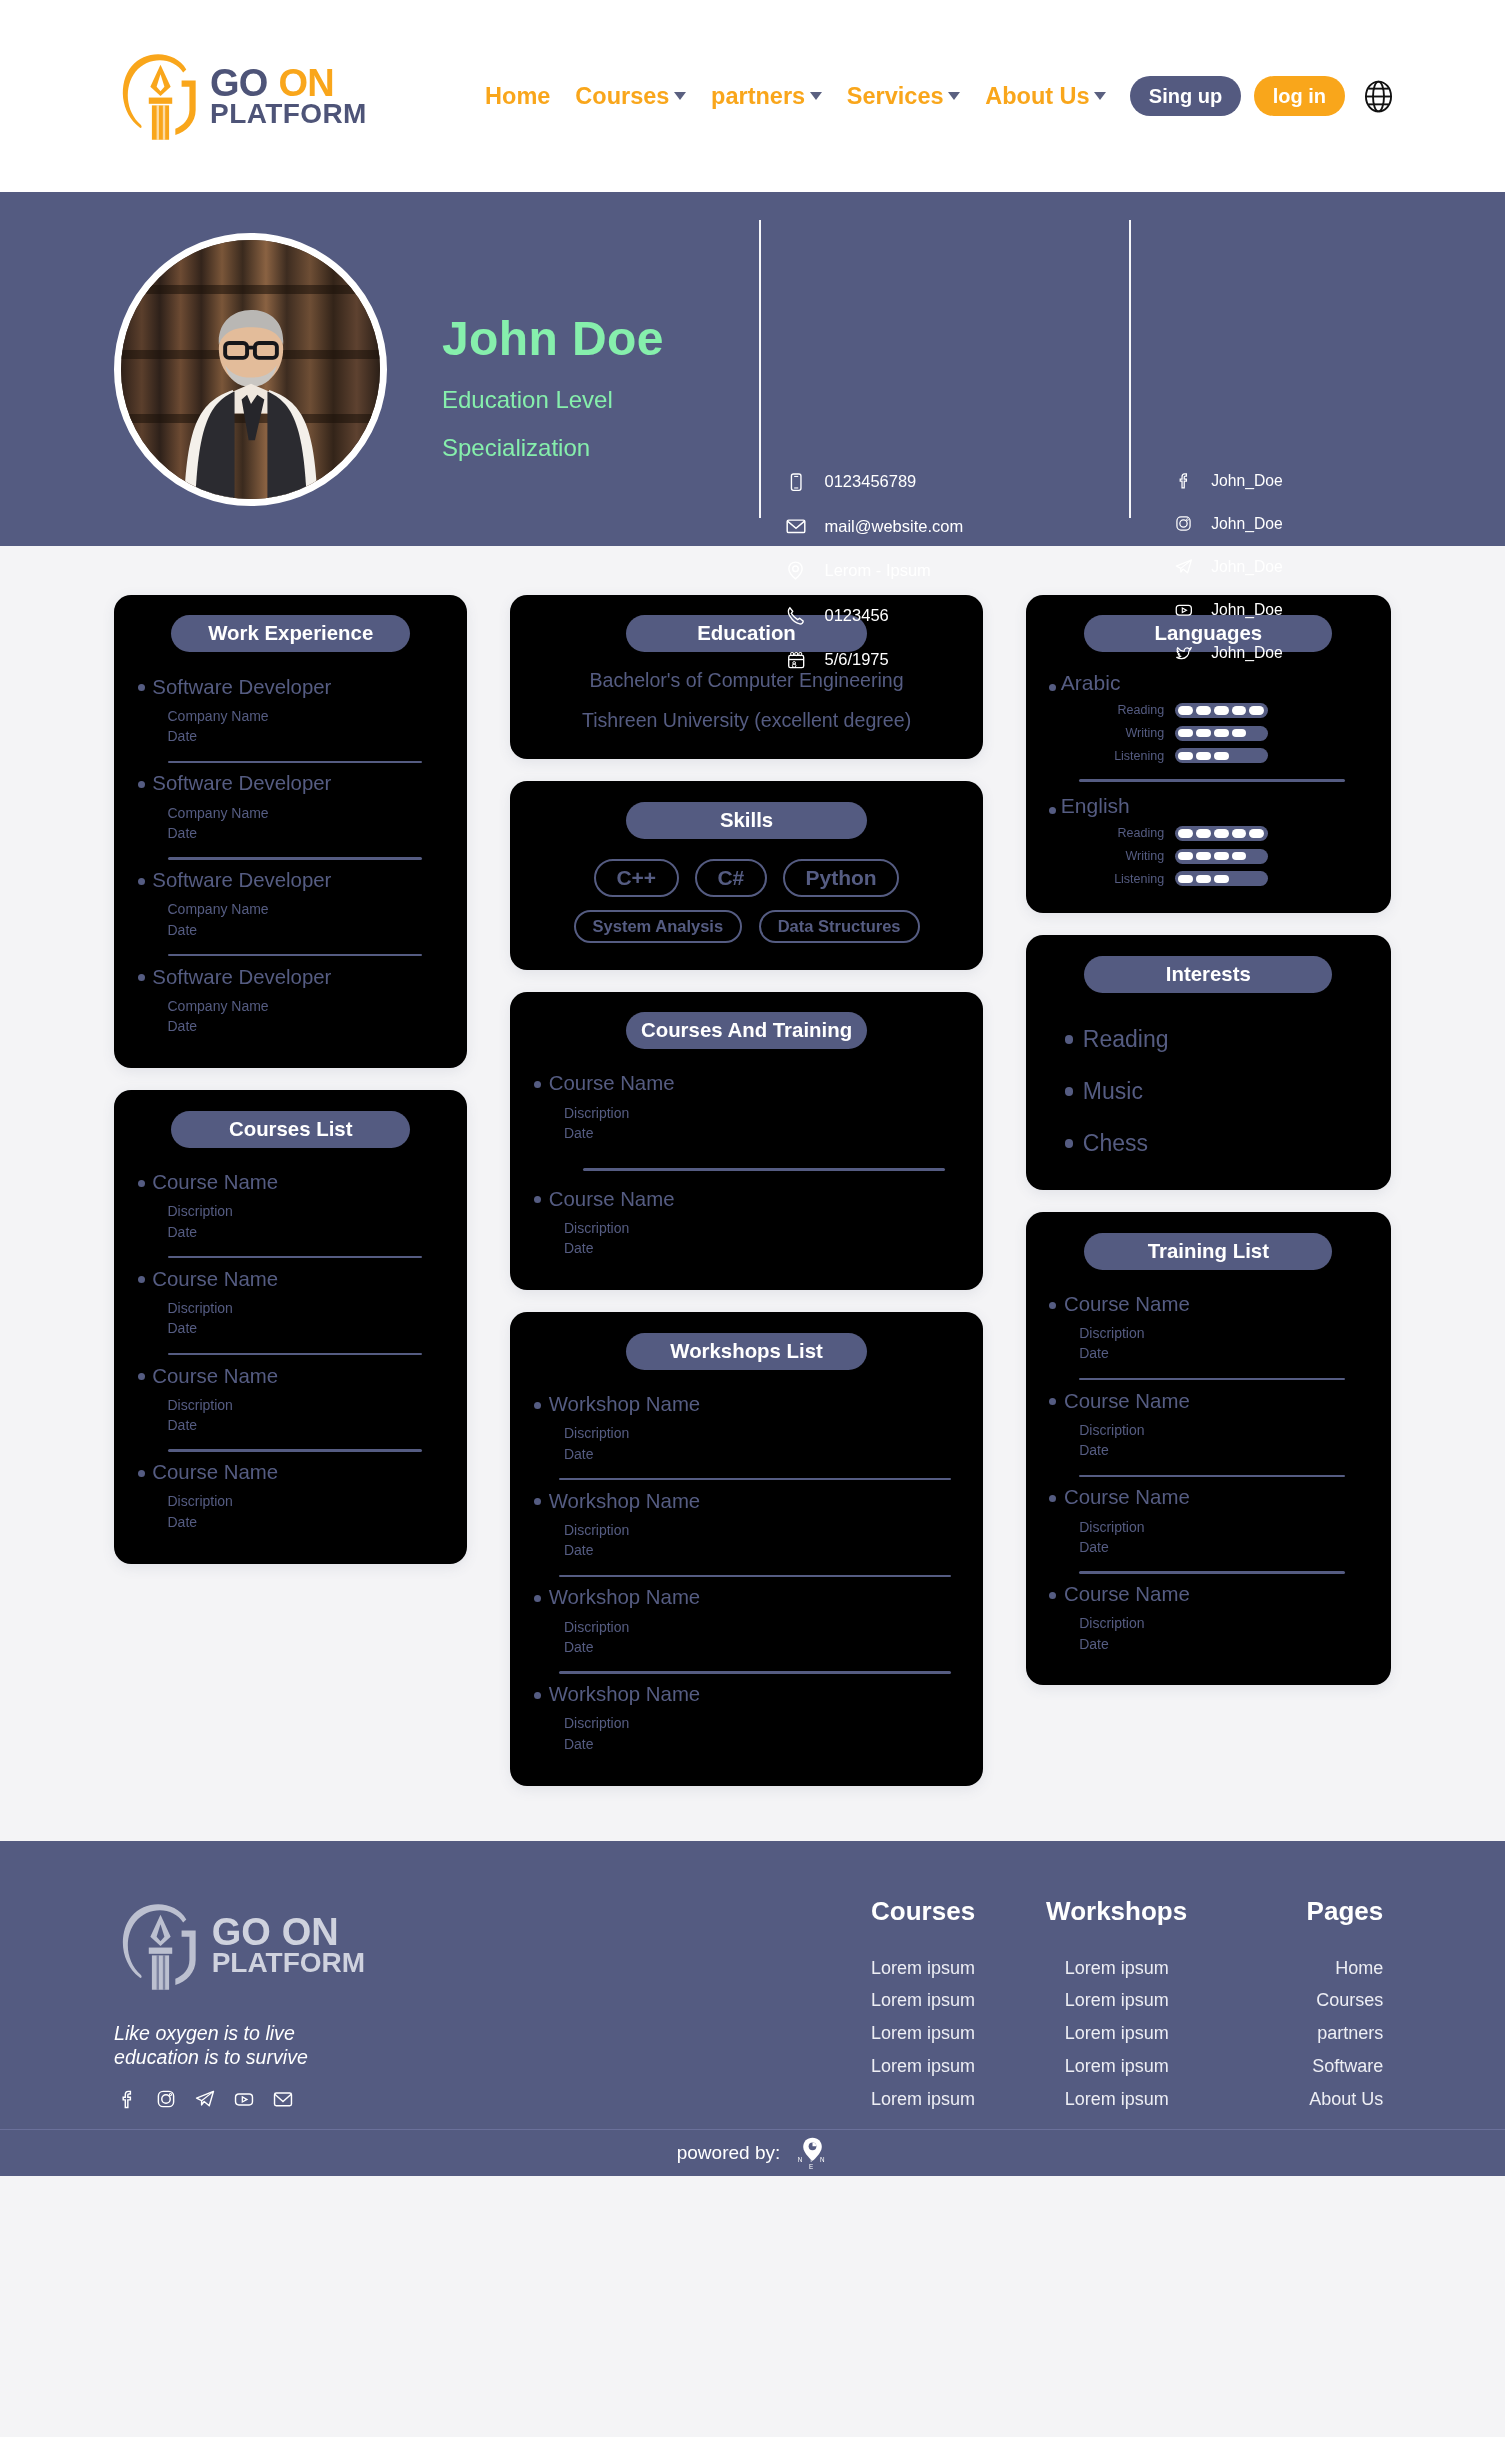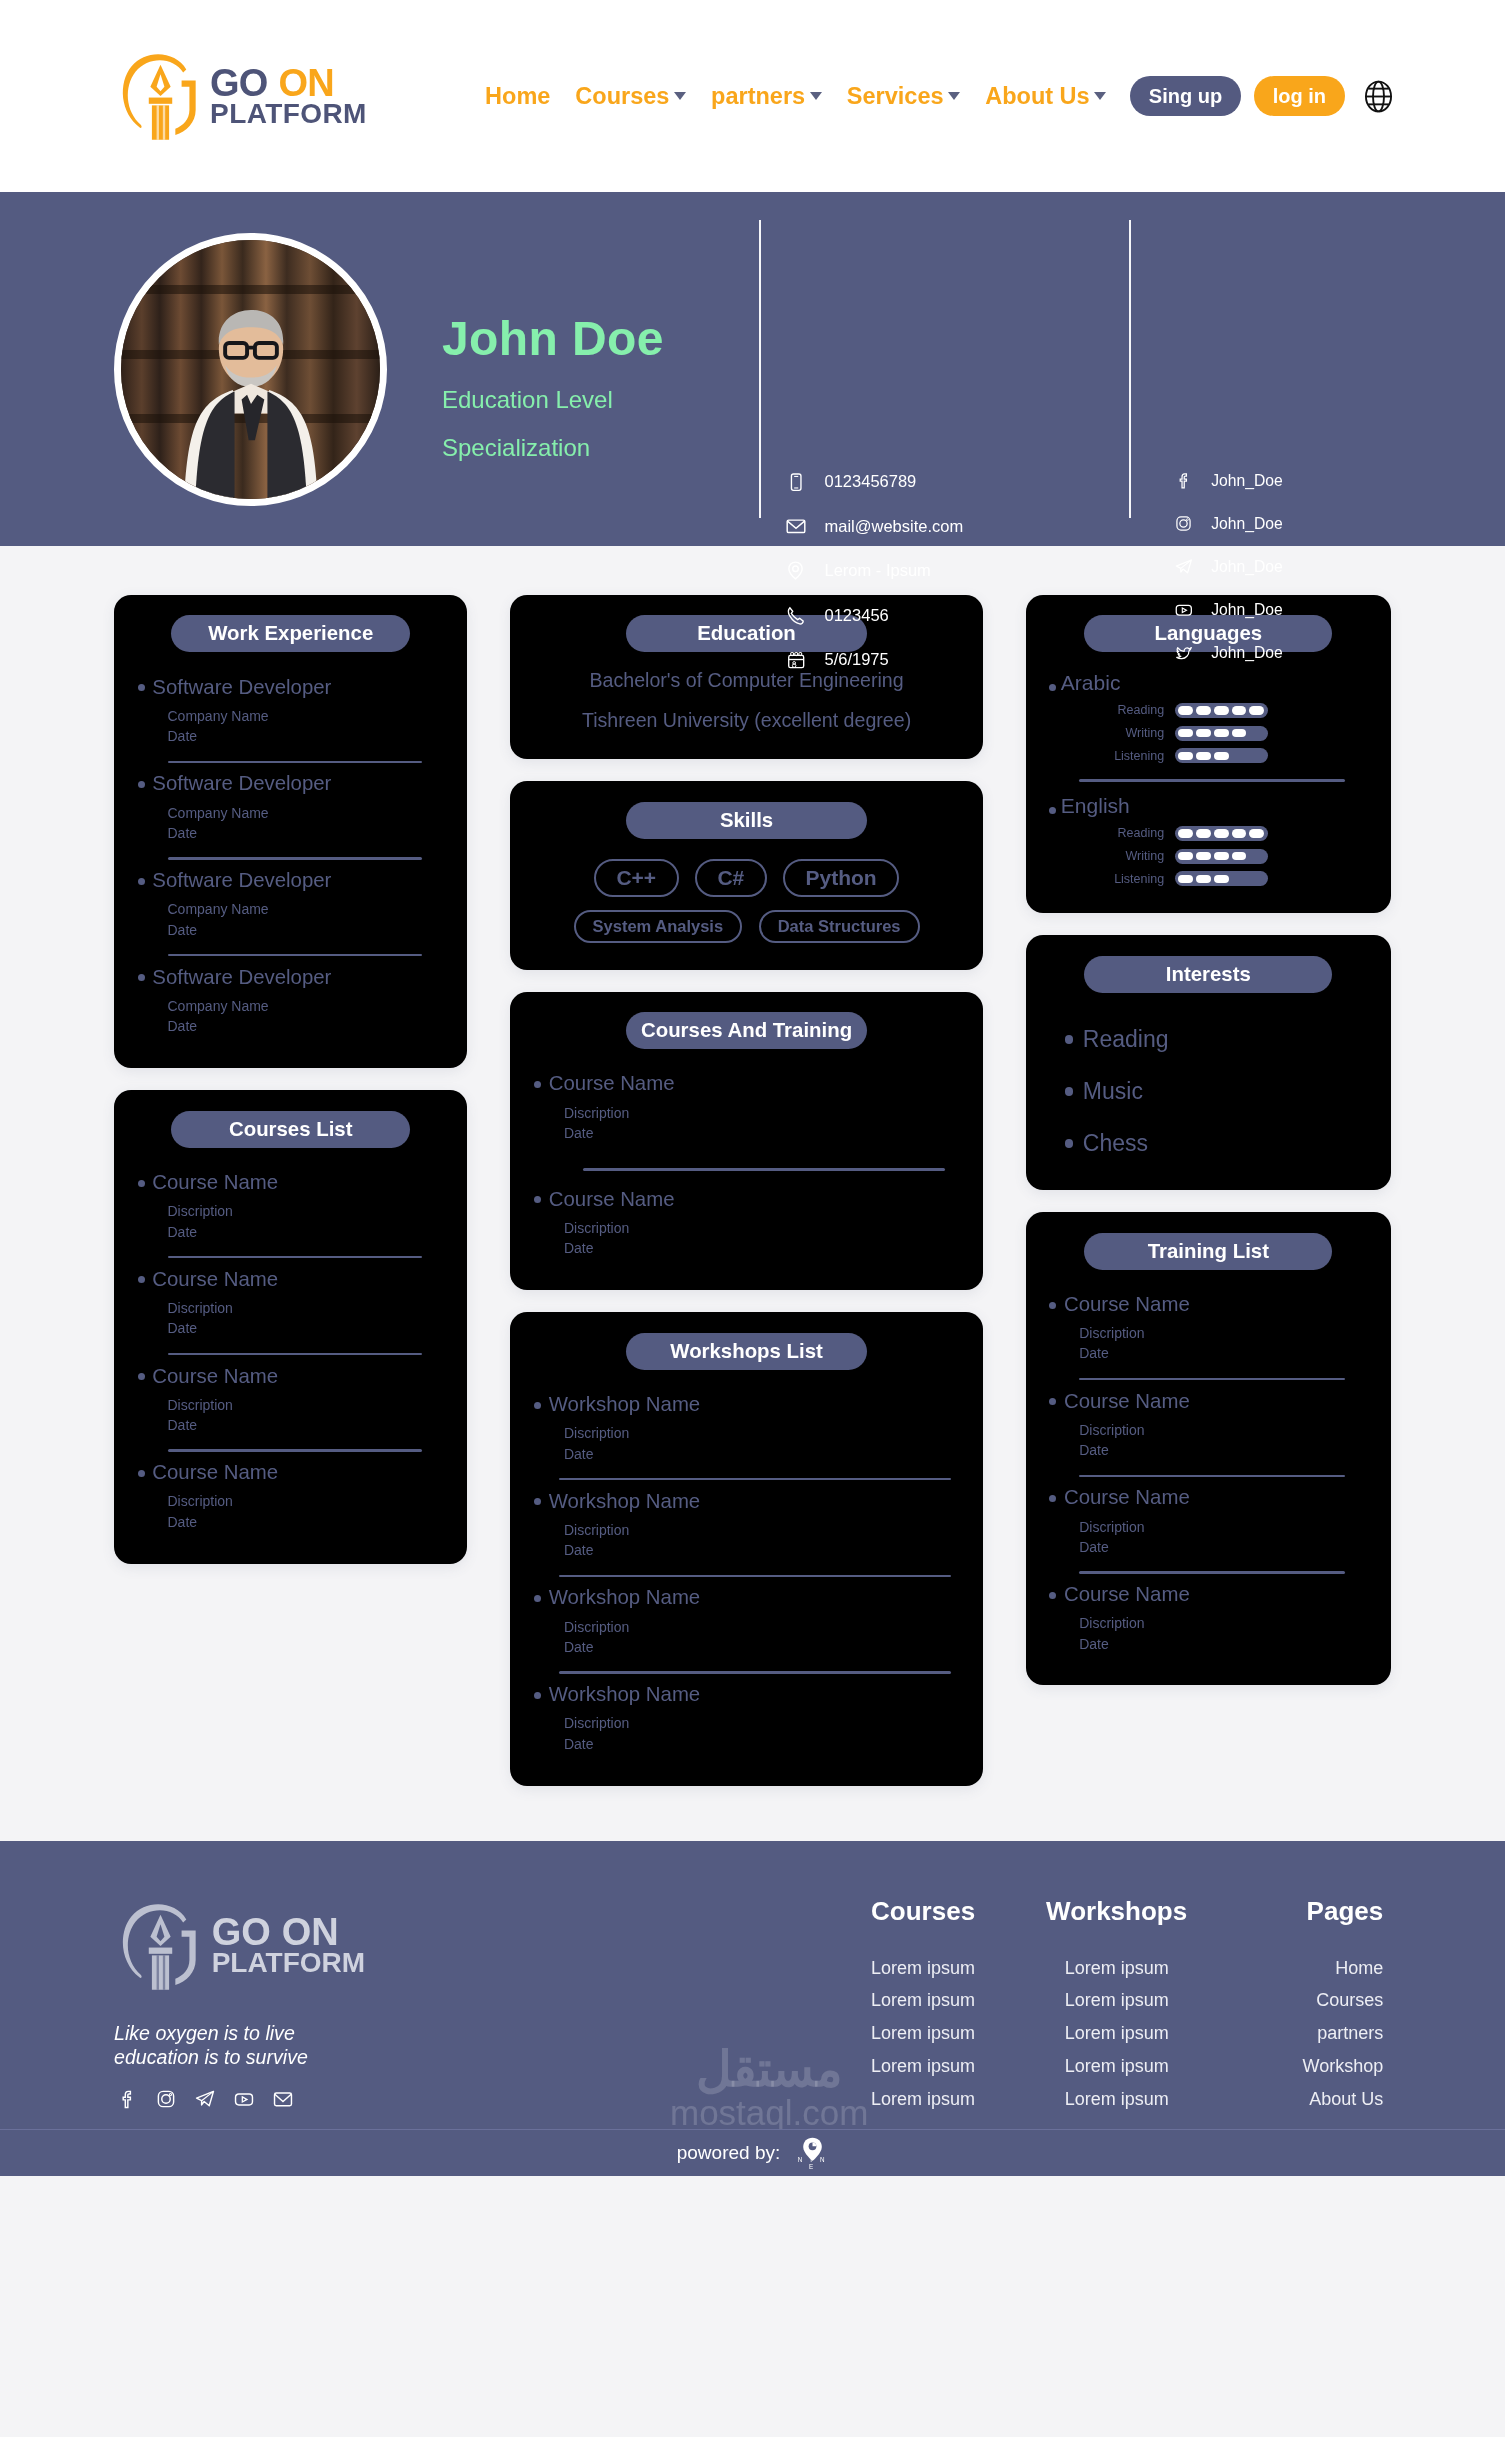--- a/index.html
+++ b/index.html
@@ -677,30 +677,26 @@
           <span class="f-li">Lorem ipsum</span>
           <span class="f-li">Lorem ipsum</span>
           <span class="f-li">Lorem ipsum</span>
           <span class="f-li">Lorem ipsum</span>
         </div>
         <div class="f-col right-al">
           <div class="f-ch">Pages</div>
           <span class="f-li">Home</span>
           <span class="f-li">Courses</span>
           <span class="f-li">partners</span>
-          <span class="f-li">Workshop</span>
+          <span class="f-li">Software</span>
           <span class="f-li">About Us</span>
         </div>
       </div>
     </div>
 
-    <div class="watermark">
-      <div class="wm-ar">مستقل</div>
-      <div class="wm-en">mostaql.com</div>
-    </div>
 
     <div class="footer-bar">
       <span class="fb-text">powored by:</span>
       <span class="nine">
         <svg viewBox="0 0 40 44" width="31" height="35">
           <path d="M20 3 C13 3 8 8 8 15 C8 23 20 33 20 33 C20 33 32 23 32 15 C32 8 27 3 20 3Z" fill="#fff"></path>
           <circle cx="20" cy="14" r="5" fill="#545B81"></circle>
           <path d="M20 9 C23 9 25 11 25 14 L20 14Z" fill="#fff"></path>
         </svg>
         <span class="nine-txt">N I N E</span>

